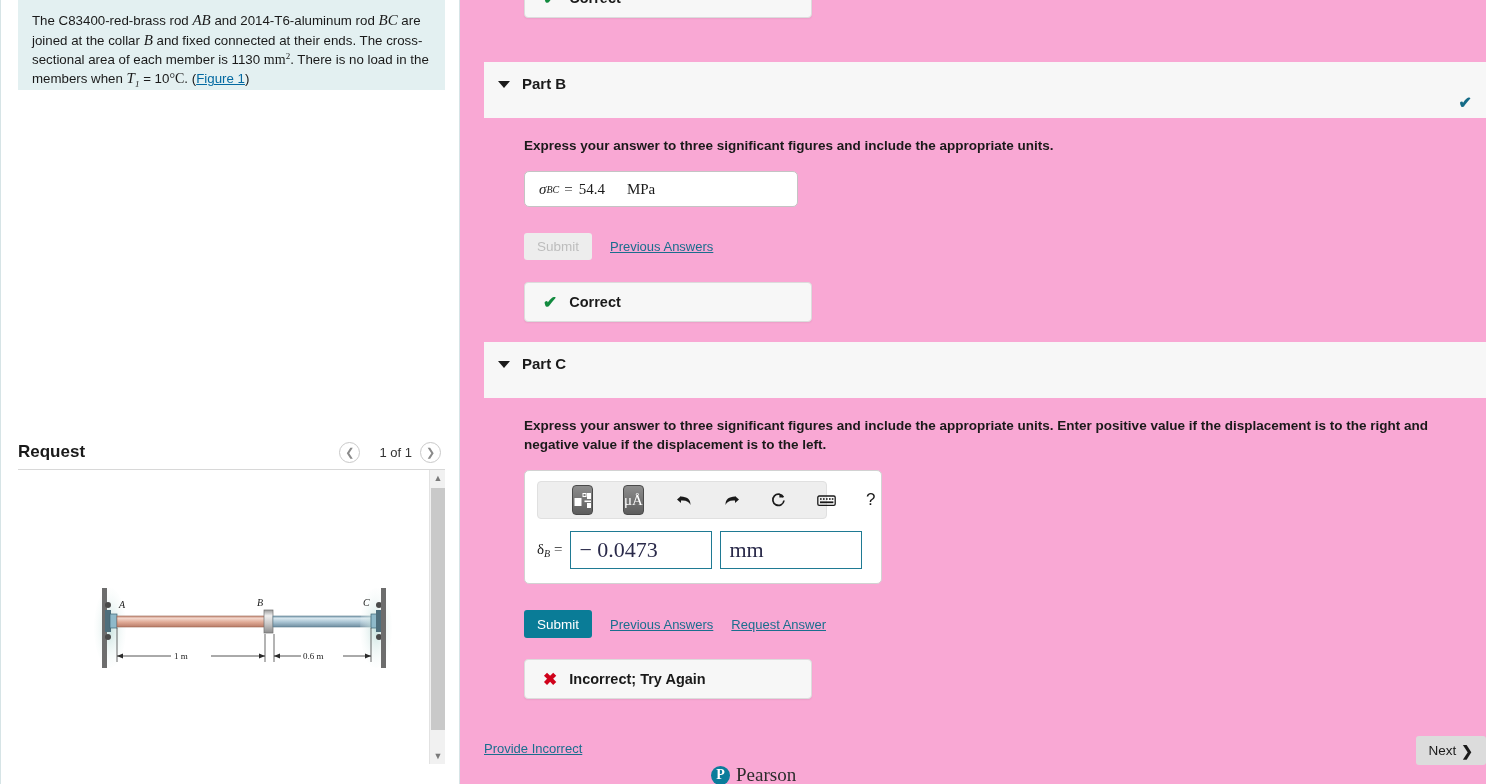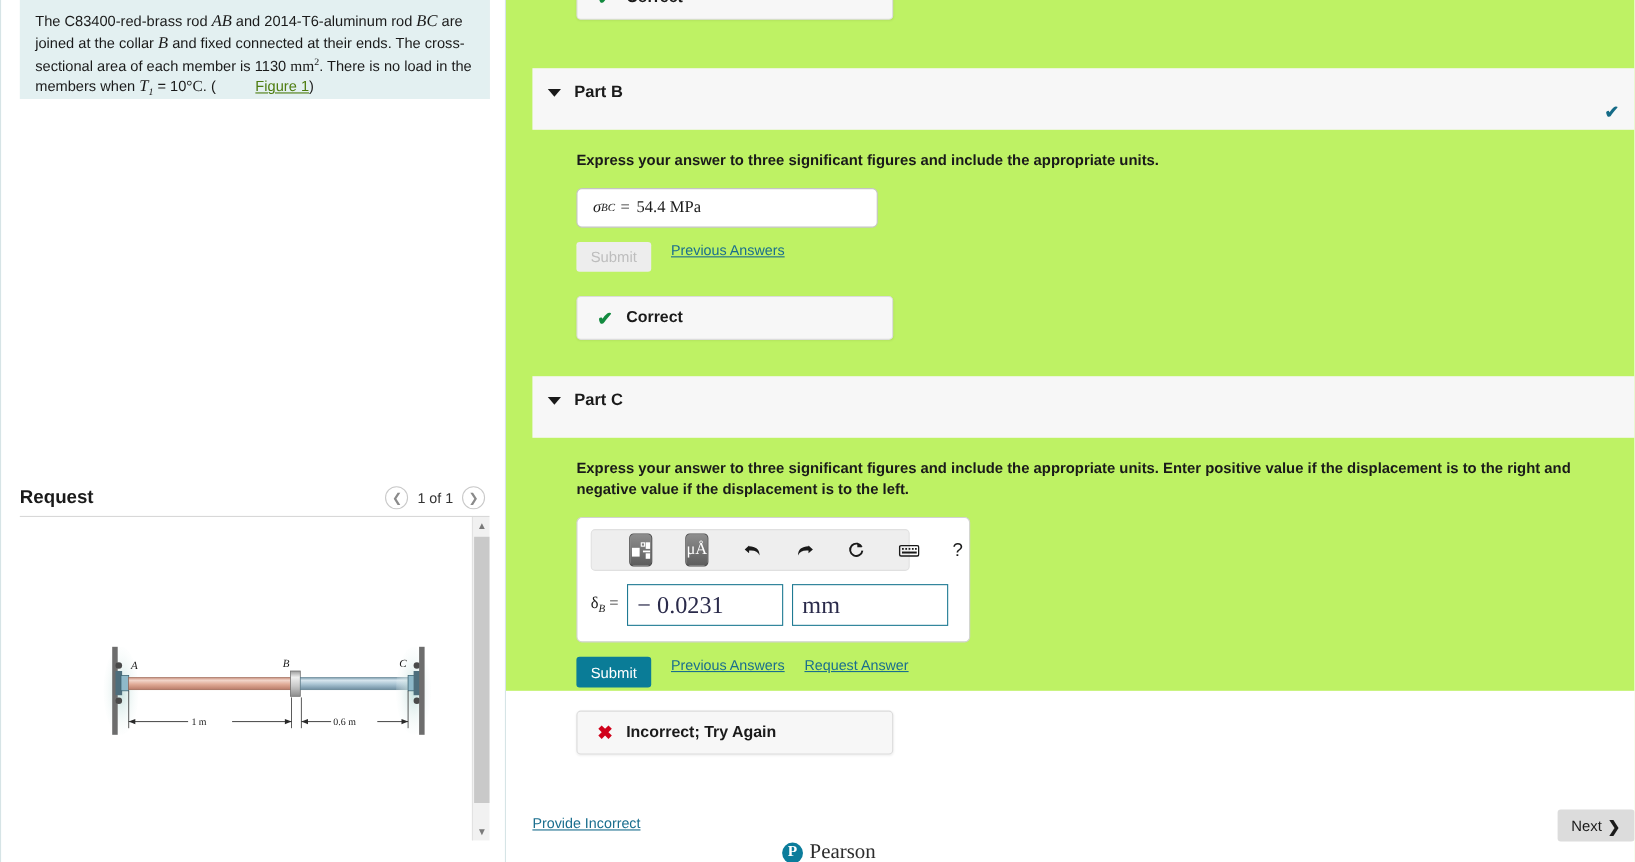--- a/index.html
+++ b/index.html
@@ -20,35 +20,35 @@
   .problem-statement {
     position: absolute; left: 18px; top: 0; width: 427px; height: 90px;
     background: #e3f0f1;
     padding: 11px 14px 0 14px;
     font-size: 13.3px; color: #1a1a1a; line-height: 1.32;
   }
   .problem-statement .mathit { font-family: "Liberation Serif", serif; font-style: italic; font-size: 15px; }
   .problem-statement .mathrm { font-family: "Liberation Serif", serif; font-size: 14px; }
   .problem-statement sub { font-size: 9px; font-style: italic; font-family: "Liberation Serif", serif; }
   .problem-statement sup { font-size: 9px; font-family: "Liberation Serif", serif; }
-  .problem-statement a { color: #4d7c0f; text-decoration: underline; margin-left: 36px; }
+  .problem-statement a { color: #0369a1; text-decoration: underline; }
 
   .figure-header {
     position: absolute; left: 18px; top: 434px; width: 427px; height: 36px;
     display: flex; align-items: center;
   }
   .figure-title { font-size: 17px; font-weight: bold; color: #1a1a1a; }
   .figure-nav { margin-left: auto; display: flex; align-items: center; gap: 8px; padding-right: 4px; }
   .nav-circle {
     width: 21px; height: 21px; border-radius: 50%;
     border: 1px solid #c9c9c9; background: #fff;
     display: flex; align-items: center; justify-content: center;
     color: #8a8a8a; font-size: 11px; cursor: pointer;
   }
-  .fig-count { font-size: 13px; color: #333; }
+  .fig-count { font-size: 13px; color: #333; margin-left: 11px; }
 
   .figure-frame {
     position: absolute; left: 18px; top: 469px; width: 427px; height: 295px;
     border-top: 1px solid #d8d8d8;
     background: #fff;
   }
   .figure-canvas { position: absolute; left: 0; top: 0; width: 409px; height: 294px; overflow: hidden; }
   .fig-scrollbar {
     position: absolute; right: 0; top: 0; width: 16px; height: 294px;
     background: #f1f1f1; border-left: 1px solid #e2e2e2;
@@ -69,21 +69,21 @@
     position: absolute; left: 0px; top: 0; width: 1px; height: 784px; background: #d6e4e6;
   }
   .left-divider2 {
     position: absolute; left: 459px; top: 0; width: 1px; height: 784px; background: #d6e4e6;
   }
   .statement-right-edge {
     position: absolute; left: 444px; top: 0; width: 1px; height: 90px; background: #cfe2e4;
   }
 
   
-  .main-col { position: absolute; left: 460px; top: 0; width: 1026px; height: 628px; background: #bef264; }
+  .main-col { position: absolute; left: 460px; top: 0; width: 1026px; height: 784px; background: #f9a8d4; }
 
   .feedback-box {
     border: 1px solid #dcdcdc; border-radius: 4px; background: #f7f7f7;
     box-shadow: 0 1px 2px rgba(0,0,0,0.06);
     height: 40px; width: 288px;
     display: flex; align-items: center; gap: 12px; padding: 0 18px;
     font-size: 14.5px; font-weight: bold; color: #1a1a1a;
   }
   .feedback-box.top { position: absolute; left: 64px; top: -22px; }
   .icon-check { color: #128a3f; font-size: 17px; font-weight: bold; line-height: 1; }
@@ -111,21 +111,21 @@
   .q-instr { font-size: 13.5px; font-weight: bold; color: #1a1a1a; line-height: 1.42; margin-bottom: 16px; max-width: 930px; }
 
   .answer-readonly {
     width: 274px; height: 36px; border: 1px solid #c4c4c4; border-radius: 5px;
     background: #fff; display: flex; align-items: center; padding: 0 14px;
     font-family: "Liberation Serif", serif; font-size: 15px; color: #1a1a1a;
   }
   .answer-readonly .sym { font-style: italic; }
   .answer-readonly .sub { font-size: 10px; font-style: italic; vertical-align: -3px; }
 
-  .action-row { display: flex; gap: 18px; margin-top: 13px; }
+  .action-row { display: flex; align-items: center; gap: 18px; margin-top: 26px; }
   .btn-submit-disabled {
     width: 68px; height: 27px; background: #ededed; color: #bdbdbd; border: none; border-radius: 3px;
     font-size: 13.5px; font-family: "Liberation Sans", sans-serif; cursor: default;
   }
   .btn-submit {
     width: 68px; height: 28px; background: #0a7c97; color: #fff; border: none; border-radius: 3px;
     font-size: 13.5px; font-family: "Liberation Sans", sans-serif; cursor: pointer;
   }
   .link { color: #1a6e8e; font-size: 13px; text-decoration: underline; cursor: pointer; }
 
@@ -300,21 +300,21 @@
         <div class="part-status-check">✔</div>
       </div>
       <div class="part-body">
         <div class="q-instr">Express your answer to three significant figures and include the appropriate units.</div>
 
         <div class="answer-readonly">
           <span class="sym">σ</span>
             <span class="sub">BC</span>
           <span style="margin:0 6px 0 5px;">=</span>
           <span>54.4</span>
-          <span style="margin-left:4px;">MPa</span>
+          <span style="margin-left:22px;">MPa</span>
         </div>
 
         <div class="action-row">
           <button class="btn-submit-disabled">Submit</button>
           <span class="link">Previous Answers</span>
         </div>
 
         <div class="feedback-box" style="margin-top:22px;">
           <span class="icon-check">✔</span>
           <span>Correct</span>
@@ -373,21 +373,21 @@
               </svg>
             </div>
             <div class="tb-btn plain">
               <span>?</span>
             </div>
           </div>
 
           <div class="math-row">
             <span class="delta-label"><span>δ</span><span class="sub">B</span> <span>=</span></span>
             <div class="math-input">
-              <span>− 0.0231</span>
+              <span>− 0.0473</span>
             </div>
             <div class="math-input units">
               <span>mm</span>
             </div>
           </div>
         </div>
 
         <div class="action-row">
           <button class="btn-submit">Submit</button>
           <span class="link">Previous Answers</span>

